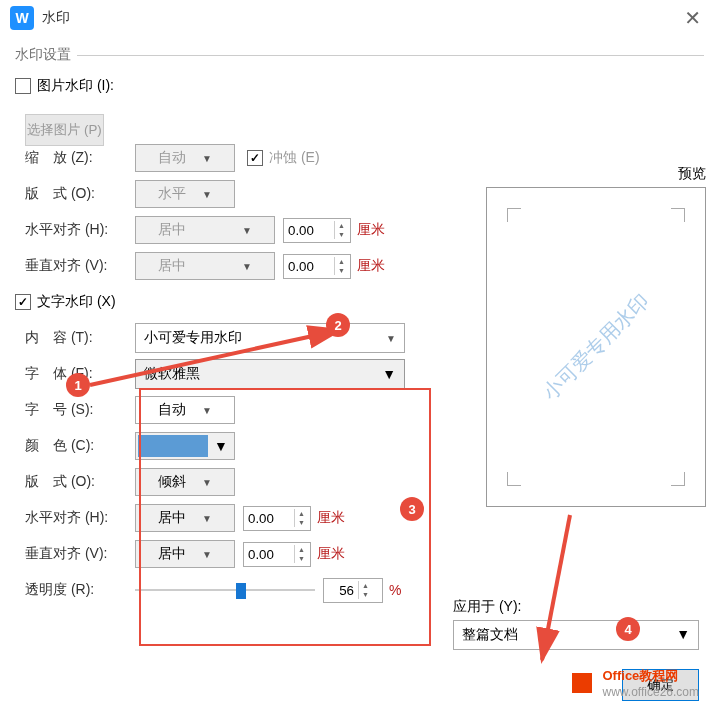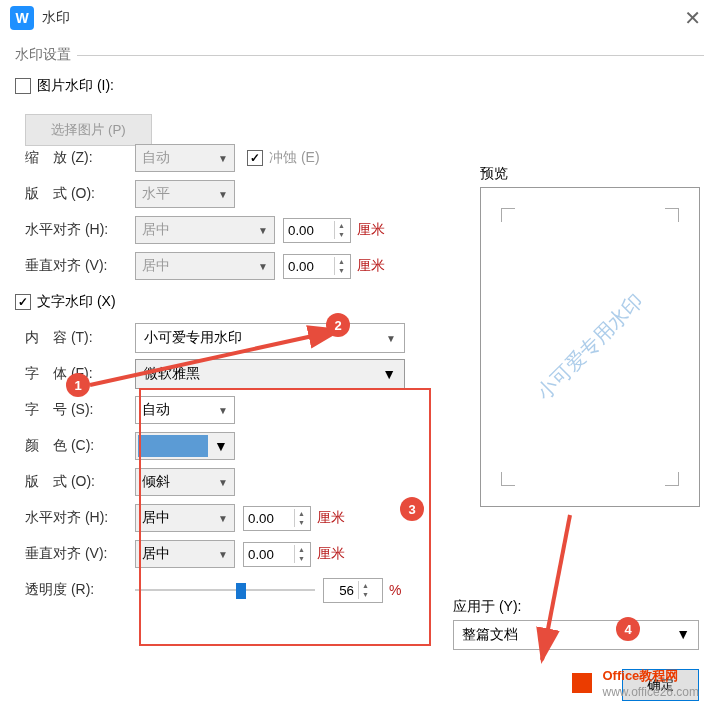--- a/index.html
+++ b/index.html
@@ -15,24 +15,24 @@
     .section-title { color: #737373; white-space: nowrap; }
     .section-line { flex: 1; border-top: 1px solid #ccc; margin-left: 6px; }
     
     .row { display: flex; align-items: center; margin-bottom: 8px; height: 28px; }
     .label { width: 120px; color: #333; padding-left: 10px; }
     .label-indent { padding-left: 10px; }
     
     .checkbox { width: 16px; height: 16px; border: 1px solid #666; margin-right: 6px; display: inline-flex; align-items: center; justify-content: center; font-size: 12px; background: #fff; }
     .checkbox.checked::after { content: "✓"; color: #000; font-weight: bold; }
     
-    .btn-disabled { background: #e8e8e8; color: #999; border: 1px solid #ccc; padding: 6px 25px; margin-top: 16px; }
+    .btn-disabled { background: #e8e8e8; color: #999; border: 1px solid #ccc; padding: 6px 1px; margin-top: 16px; }
     .btn { background: #e1e1e1; border: 1px solid #adadad; padding: 6px 24px; cursor: pointer; }
     
-    .select { border: 1px solid #aaa; padding: 4px 6px; background: #f0f0f0; min-width: 100px; display: flex; align-items: center; justify-content: space-between; }
+    .select { border: 1px solid #aaa; padding: 4px 22px; background: #f0f0f0; min-width: 100px; display: flex; align-items: center; justify-content: space-between; }
     .select.wide { min-width: 140px; }
     .select .arrow { font-size: 10px; color: #555; margin-left: 4px; }
     .select.disabled { color: #999; background: #f0f0f0; }
     
     .spinner { border: 1px solid #aaa; display: flex; align-items: center; background: #fff; width: 68px; }
     .spinner input { border: none; width: 50px; padding: 4px; text-align: left; background: transparent; }
     .spinner .spins { display: flex; flex-direction: column; border-left: 1px solid #ccc; }
     .spinner .spins span { font-size: 7px; padding: 1px 3px; color: #666; cursor: pointer; line-height: 1; }
     
     .unit { margin-left: 6px; color: #b91c1c; }
@@ -42,21 +42,21 @@
     
     .red-box { border: 2px solid #e74c3c; position: absolute; left: 139px; top: 388px; width: 292px; height: 258px; pointer-events: none; }
     
     .color-swatch { width: 70px; height: 22px; background: #5b9bd5; display: inline-block; }
     .color-select { border: 1px solid #aaa; padding: 2px 6px 2px 2px; display: flex; align-items: center; gap: 6px; background: #f0f0f0; }
     
     .slider { position: relative; width: 180px; height: 20px; }
     .slider-track { position: absolute; top: 9px; width: 100%; height: 2px; background: #ccc; }
     .slider-thumb { position: absolute; top: 3px; width: 10px; height: 16px; background: #1676d2; }
     
-    .preview-panel { position: absolute; right: 19px; top: 165px; }
+    .preview-panel { position: absolute; right: 13px; top: 165px; text-align: right; }
     .preview-label { margin-bottom: 4px; }
     .preview-box { width: 220px; height: 320px; border: 1px solid #999; background: #fff; position: relative; }
     .preview-corner { position: absolute; width: 14px; height: 14px; border: 1px solid #aaa; }
     .preview-corner.tl { top: 20px; left: 20px; border-right: none; border-bottom: none; }
     .preview-corner.tr { top: 20px; right: 20px; border-left: none; border-bottom: none; }
     .preview-corner.bl { bottom: 20px; left: 20px; border-right: none; border-top: none; }
     .preview-corner.br { bottom: 20px; right: 20px; border-left: none; border-top: none; }
     .preview-watermark { position: absolute; top: 50%; left: 50%; transform: translate(-50%, -50%) rotate(-45deg); color: rgba(91, 155, 213, 0.5); font-size: 20px; white-space: nowrap; }
     
     .apply-section { position: absolute; right: 20px; top: 598px; width: 246px; }

